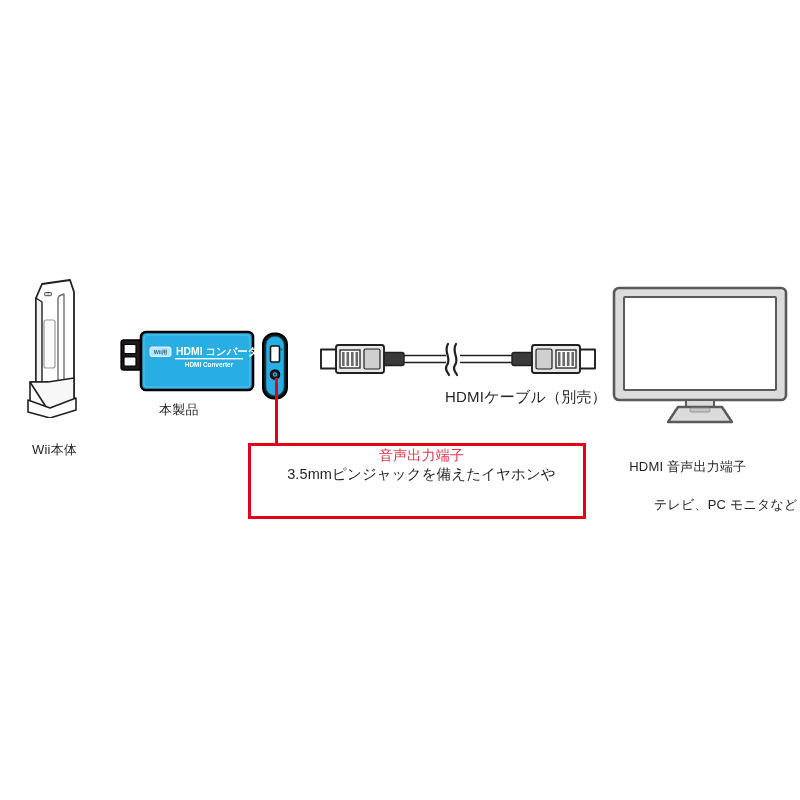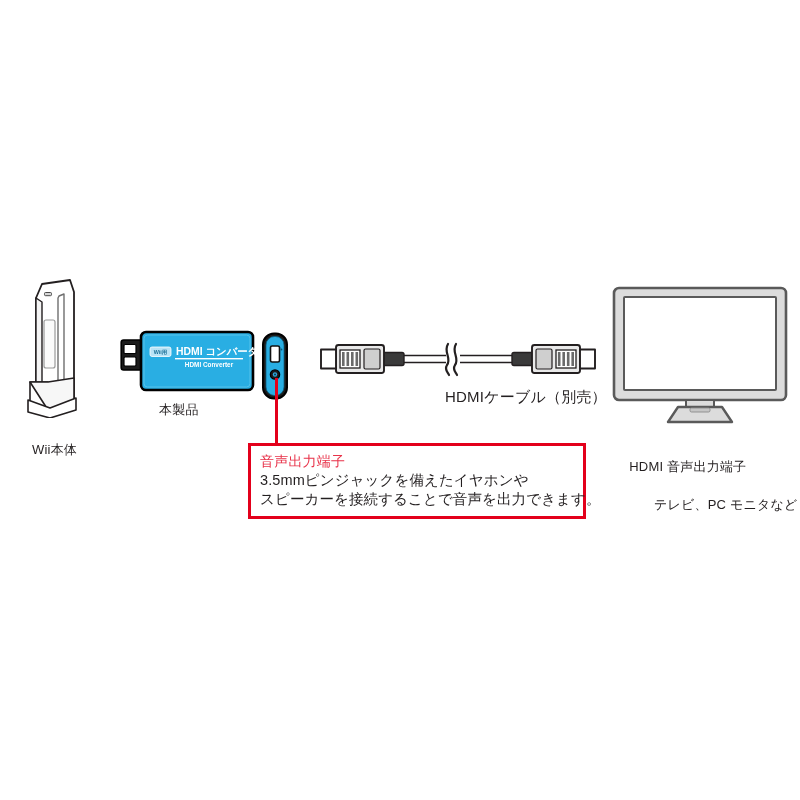--- a/index.html
+++ b/index.html
@@ -94,21 +94,22 @@
   
   #audio-callout {
     position: absolute;
     left: 248px;
     top: 443px;
     width: 338px;
     height: 76px;
     border: 3px solid #e3001b;
     box-sizing: border-box;
     background: #ffffff;
-    padding: 6px 0 0 9px;
+    padding: 0 0 0 9px;
+    text-align: center;
   }
   #audio-callout .callout-title {
     color: #e8334a;
     font-size: 14px;
     line-height: 18px;
     letter-spacing: 0.2px;
     margin: 0 0 1px 0;
     white-space: pre;
   }
   #audio-callout .callout-body {
@@ -258,16 +259,15 @@
   </div>
 
   <div class="lbl" id="label-tv">
     <span class="l1">HDMI 音声出力端子</span>
     <span class="l2">テレビ、PC モニタなど</span>
   </div>
 
   <div id="audio-callout">
     <p class="callout-title">音声出力端子</p>
     <p class="callout-body">3.5mmピンジャックを備えたイヤホンや</p>
-    <p class="callout-body">スピーカーを接続することで音声を出力できます。</p>
   </div>
 
 </div>
 
 </body></html>

